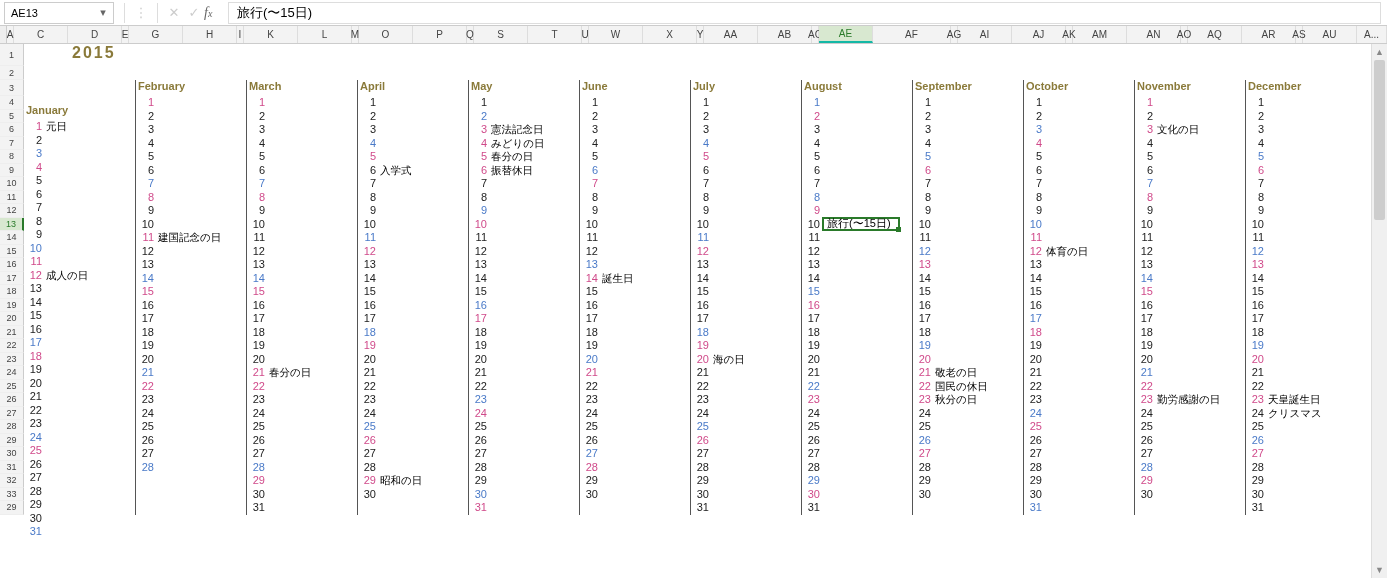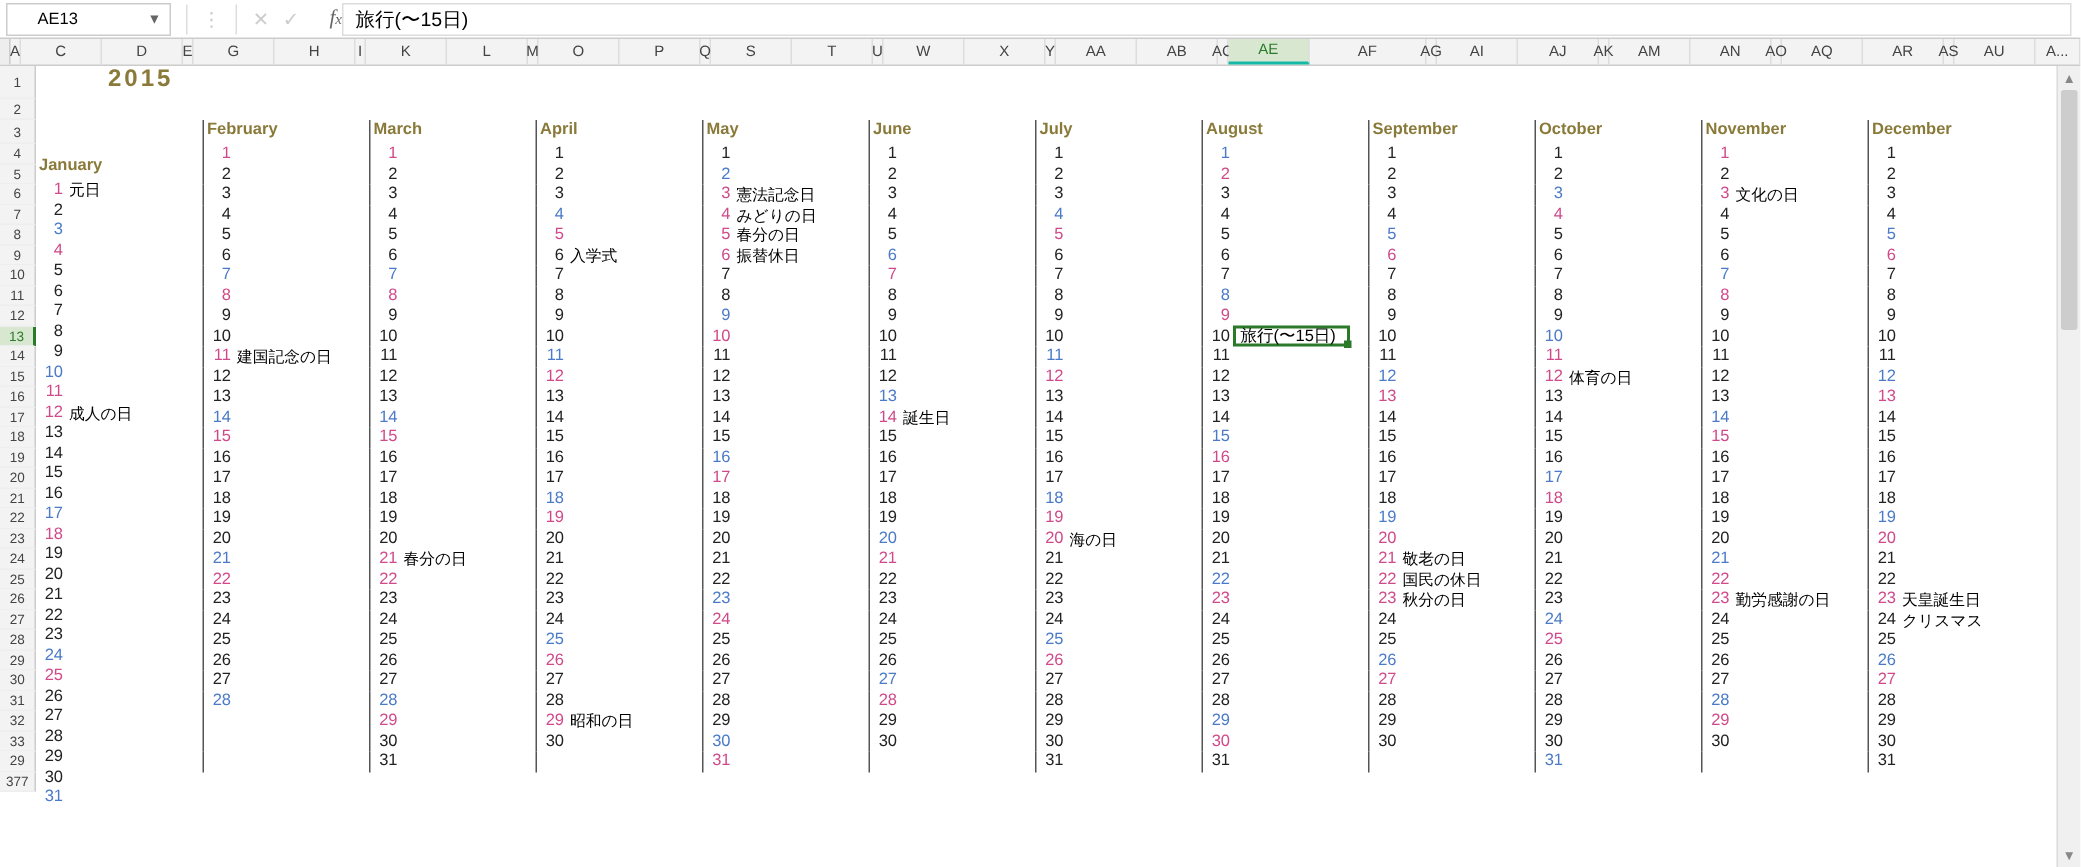--- a/index.html
+++ b/index.html
@@ -1,24 +1,24 @@
 <!DOCTYPE html>
 <html><head>
 <meta charset="utf-8">
 <style>
 * { margin: 0; padding: 0; box-sizing: border-box; }
 body { font-family: Arial, "MS PGothic", sans-serif; font-size: 11px; background: #fff; color: #000; overflow: hidden; width: 1387px; height: 578px; position: relative; }
 
 
 .formula-bar { display: flex; align-items: center; height: 26px; border-bottom: 1px solid #ccc; background: #fff; }
-.name-box { width: 110px; height: 22px; border: 1px solid #ccc; margin: 2px 4px; display: flex; align-items: center; padding: 0 20px; font-size: 11px; position: relative; }
+.name-box { width: 110px; height: 22px; border: 1px solid #ccc; margin: 2px 4px; display: flex; align-items: center; padding: 0 6px; font-size: 11px; position: relative; }
 .name-box .dd { position: absolute; right: 2px; top: 2px; bottom: 2px; width: 16px; display: flex; align-items: center; justify-content: center; color: #666; }
 .fb-sep { width: 1px; height: 20px; background: #ddd; margin: 0 6px; }
 .fb-icon { width: 20px; text-align: center; color: #ccc; font-size: 13px; }
-.fx { font-style: italic; font-family: "Times New Roman", serif; font-size: 14px; color: #666; width: 24px; text-align: right; }
+.fx { font-style: italic; font-family: "Times New Roman", serif; font-size: 14px; color: #666; width: 24px; text-align: left; }
 .formula-input { flex: 1; border: 1px solid #ddd; height: 22px; margin-right: 6px; padding: 0 8px; display: flex; align-items: center; font-size: 13px; }
 
 
 .col-headers { display: flex; height: 18px; border-bottom: 1px solid #ccc; background: #f3f3f3; font-size: 10px; color: #444; }
 .row-hdr-corner { width: 24px; border-right: 1px solid #ccc; background: #eee; }
 .col-h { border-right: 1px solid #ddd; display: flex; align-items: center; justify-content: center; }
 .col-h.sel { background: #d8e8d0; border-bottom: 2px solid #14b8a6; color: #2a7a2a; }
 
 
 .sheet { position: relative; }
@@ -1798,24 +1798,20 @@
         <div class="month">
           <div class="dn"></div>
           <div class="ev"></div>
         </div>
         <div class="month">
           <div class="dn c-black">31</div>
           <div class="ev"></div>
         </div>
       </div>
     </div>
-    <div class="row">
-      <div class="row-h">377</div>
-      <div class="cells"></div>
-    </div>
   </div>
 
 <div class="scrollbar-v">
   <div class="arr up">▲</div>
   <div class="thumb"></div>
   <div class="arr dn">▼</div>
 </div>
 
 <div class="sel-cell" style="left: 822px; top: 216.5px; width: 78px; height: 14px;">旅行(〜15日)</div>
 

